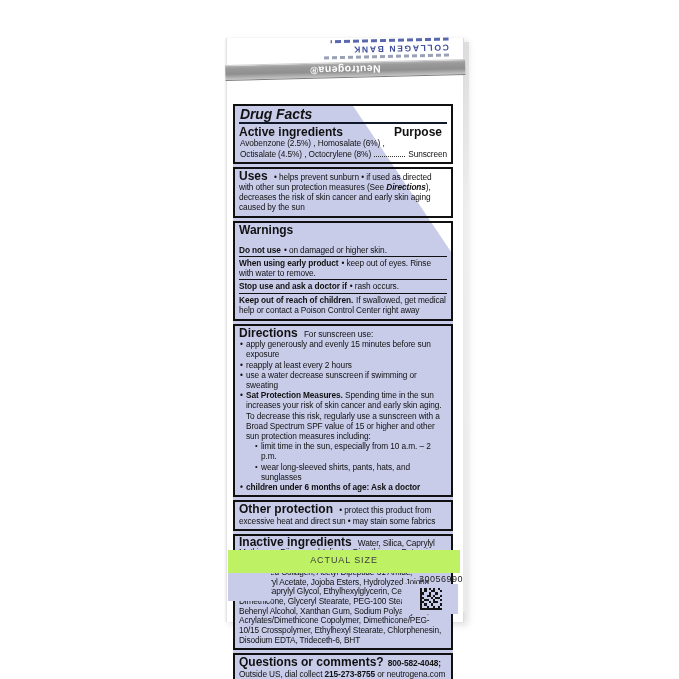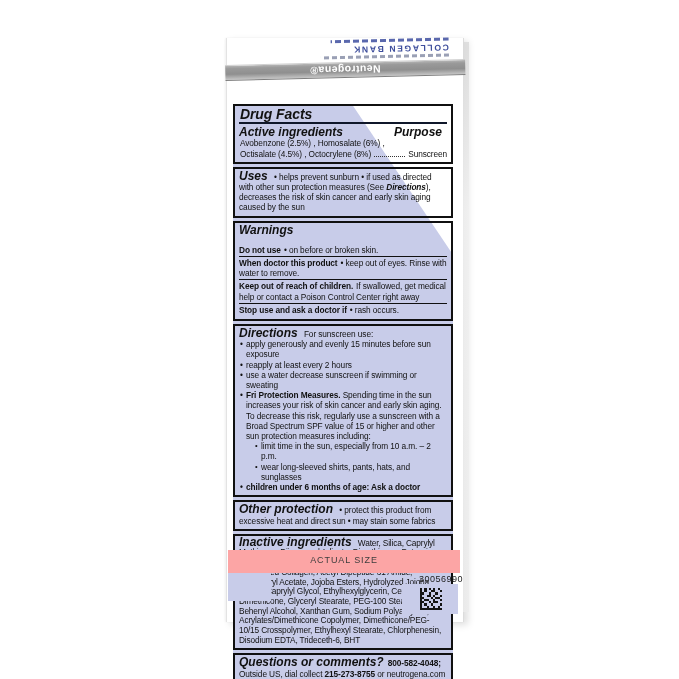--- a/index.html
+++ b/index.html
@@ -26,41 +26,41 @@
         background:repeating-linear-gradient(90deg,#5a68ad 0 6px,transparent 6px 9px);}
   
   .panel{position:absolute;left:6px;top:66px;width:220px;background:#c8cce9;}
   .panel::before{content:"";position:absolute;inset:0;background:#fff;
         clip-path:polygon(54% 0,100% 0,100% 26%);}
   .sec{position:relative;border:2px solid #101010;background:transparent;
        padding:2px 4px 3px 4px;margin-bottom:3px;font-size:8.3px;line-height:10.2px;letter-spacing:-.1px;}
   .sec:last-child{margin-bottom:0;}
   .df-title{font-style:italic;font-weight:bold;font-size:14px;padding:1px 0 3px 1px;
        border-bottom:2px solid #0f172a;margin-bottom:2px;}
-  .sh{font-style:italic;font-weight:bold;font-size:12px;letter-spacing:0;padding-right:4px;}
+  .sh{font-weight:bold;font-size:12px;letter-spacing:0;padding-right:4px;}
   .ai-head{display:flex;justify-content:space-between;align-items:baseline;padding:1px 1px 1px 0;}
   .ai-body{padding-left:1px;}
   .ai-line2{display:flex;align-items:flex-end;}
   .leader{flex:1;border-bottom:1.5px dotted #333;margin:0 3px 2px 3px;min-width:10px;}
   .b{font-weight:bold;}
   .ib{font-style:italic;font-weight:bold;}
   .wrow{padding:1px 0;border-bottom:1px solid #101010;}
   .wrow:last-child{border-bottom:none;}
   .wrow .lead{font-weight:bold;margin-right:3px;}
   .w-head{display:block;margin-bottom:9px;}
   ul.dots{list-style:none;margin:0;padding:0;}
   ul.dots li{position:relative;padding-left:7px;margin:0;}
   ul.dots li::before{content:"\2022";position:absolute;left:1px;top:0;}
   ul.subs{list-style:none;margin:0;padding:0 0 0 8px;}
   ul.subs li{position:relative;padding-left:7px;}
   ul.subs li::before{content:"\2022";position:absolute;left:1px;top:0;font-size:7.5px;}
   .tight{letter-spacing:-.15px;line-height:9.7px;}
   
   .footer{position:absolute;left:0;top:512px;width:236px;height:96px;}
-  .band{position:absolute;left:1px;right:3px;top:0;height:23px;background:#fca5a5;}
+  .band{position:absolute;left:1px;right:3px;top:0;height:23px;background:#bef264;}
   .actual-size{position:absolute;width:100%;top:5px;text-align:center;font-size:9px;
        color:#3d3d3d;letter-spacing:.9px;}
   .strip-left{position:absolute;left:1px;top:23px;width:43px;height:28px;background:#c8cce9;}
   .strip-right{position:absolute;right:5px;top:34px;width:56px;height:30px;background:#c8cce9;}
   .item-code{position:absolute;right:0;top:24px;font-size:9px;letter-spacing:.5px;color:#1c1c1c;}
   .qr{position:absolute;right:21px;top:38px;width:22px;height:22px;}
 </style>
 </head>
 <body>
 
@@ -99,44 +99,44 @@
 
       <div class="sec">
         <span class="sh">Uses</span>
         <span>• helps prevent sunburn </span>
         <span>• if used as directed with other sun protection measures (See </span><span class="ib">Directions</span><span>), decreases the risk of skin cancer and early skin aging caused by the sun</span>
       </div>
 
       <div class="sec">
         <span class="sh w-head">Warnings</span>
         <div class="wrow">
-          <span class="lead">Do not use</span><span>• on before or broken skin.</span>
-        </div>
-        <div class="wrow">
-          <span class="lead">When doctor this product</span><span>• keep out of eyes. Rinse with water to remove.</span>
+          <span class="lead">Do not use</span><span>• on damaged or higher skin.</span>
+        </div>
+        <div class="wrow">
+          <span class="lead">When using early product</span><span>• keep out of eyes. Rinse with water to remove.</span>
+        </div>
+        <div class="wrow">
+          <span class="lead">Stop use and ask a doctor if</span><span>• rash occurs.</span>
         </div>
         <div class="wrow">
           <span class="lead">Keep out of reach of children.</span><span>If swallowed, get medical help or contact a Poison Control Center right away</span>
-        </div>
-        <div class="wrow">
-          <span class="lead">Stop use and ask a doctor if</span><span>• rash occurs.</span>
         </div>
       </div>
 
       <div class="sec">
         <div>
           <span class="sh">Directions</span>
           <span>For sunscreen use:</span>
         </div>
         <ul class="dots">
           <li>apply generously and evenly 15 minutes before sun exposure</li>
           <li>reapply at least every 2 hours</li>
           <li>use a water decrease sunscreen if swimming or sweating</li>
           <li>
-            <span class="b">Fri Protection Measures.</span>
+            <span class="b">Sat Protection Measures.</span>
             <span>Spending time in the sun increases your risk of skin cancer and early skin aging. To decrease this risk, regularly use a sunscreen with a Broad Spectrum SPF value of 15 or higher and other sun protection measures including:</span>
             <ul class="subs">
               <li>limit time in the sun, especially from 10 a.m. – 2 p.m.</li>
               <li>wear long-sleeved shirts, pants, hats, and sunglasses</li>
             </ul>
           </li>
           <li class="b">children under 6 months of age: Ask a doctor</li>
         </ul>
       </div>
 

